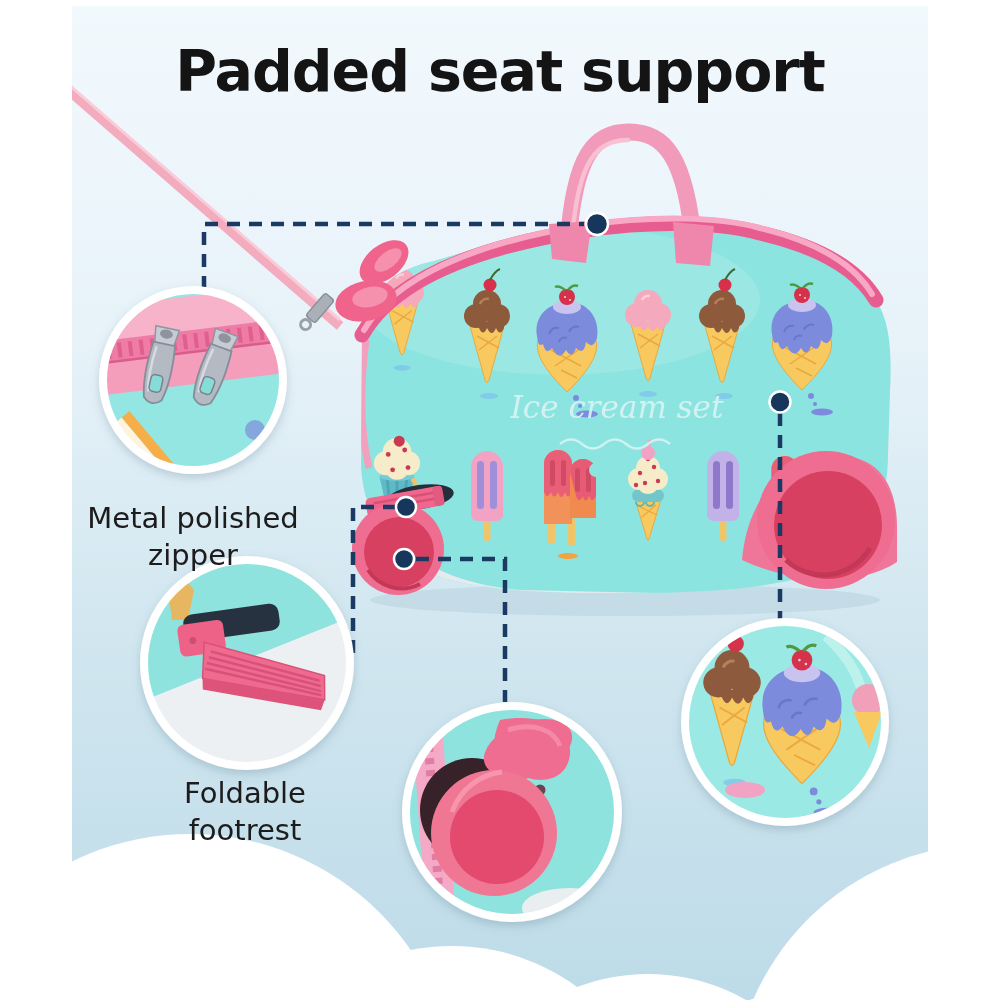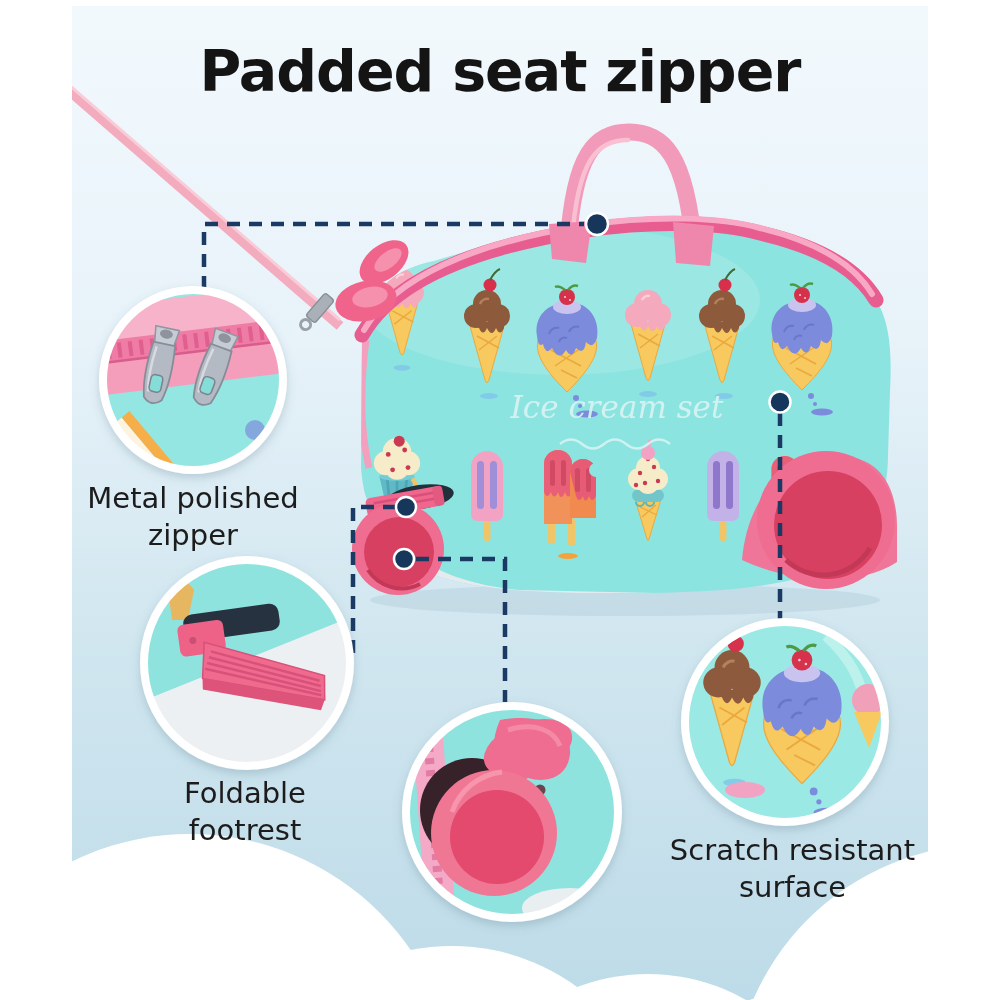--- a/index.html
+++ b/index.html
@@ -5,21 +5,21 @@
   html,body{margin:0;padding:0;background:#ffffff;}
   #page{position:relative;width:1000px;height:1000px;background:#ffffff;overflow:hidden;
         font-family:"DejaVu Sans","Liberation Sans",sans-serif;}
   #canvas{position:absolute;left:72px;top:6px;width:856px;height:994px;
         background:linear-gradient(180deg,#f2f9fd 0%,#e7f2f9 34%,#d2e7f0 62%,#bddbe8 100%);}
   svg{position:absolute;left:0;top:0;width:1000px;height:1000px;}
   .title{position:absolute;left:72px;top:38px;width:856px;text-align:center;
         font-size:57px;font-weight:bold;letter-spacing:-1px;color:#141414;}
   .lbl{position:absolute;text-align:center;white-space:pre-line;
         font-size:29px;line-height:1.28;color:#1c1c1c;}
-  #lbl-zipper{left:43px;top:480px;width:300px;}
+  #lbl-zipper{left:43px;top:500px;width:300px;}
   #lbl-footrest{left:95px;top:775px;width:300px;}
   #lbl-rotation{left:338px;top:910px;width:300px;}
   #lbl-surface{left:640px;top:832px;width:305px;}
 </style>
 </head>
 <body>
 
 <div id="page">
   <div id="canvas"></div>
 
@@ -350,20 +350,18 @@
       <g fill="#ffffff">
         <circle cx="190" cy="1102" r="268"></circle>
         <circle cx="452" cy="1158" r="212"></circle>
         <circle cx="648" cy="1172" r="198"></circle>
         <circle cx="812" cy="1192" r="202"></circle>
         <circle cx="990" cy="1102" r="258"></circle>
       </g>
     </g>
   </svg>
 
-  <div class="title">Padded seat zipper</div>
+  <div class="title">Padded seat support</div>
   <div class="lbl" id="lbl-zipper">Metal polished
 zipper</div>
   <div class="lbl" id="lbl-footrest">Foldable
 footrest</div>
-  <div class="lbl" id="lbl-surface">Scratch resistant
-surface</div>
 </div>
 
 </body></html>

